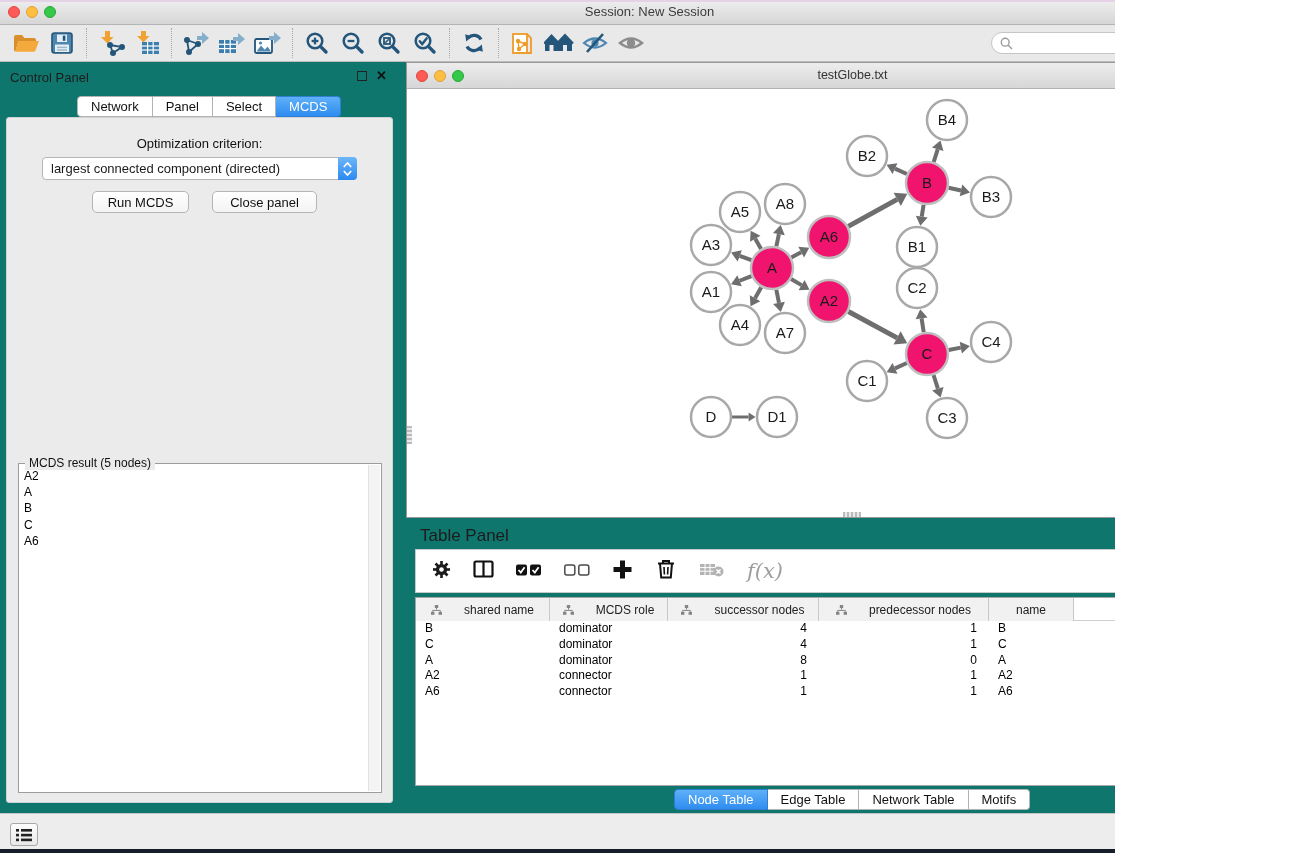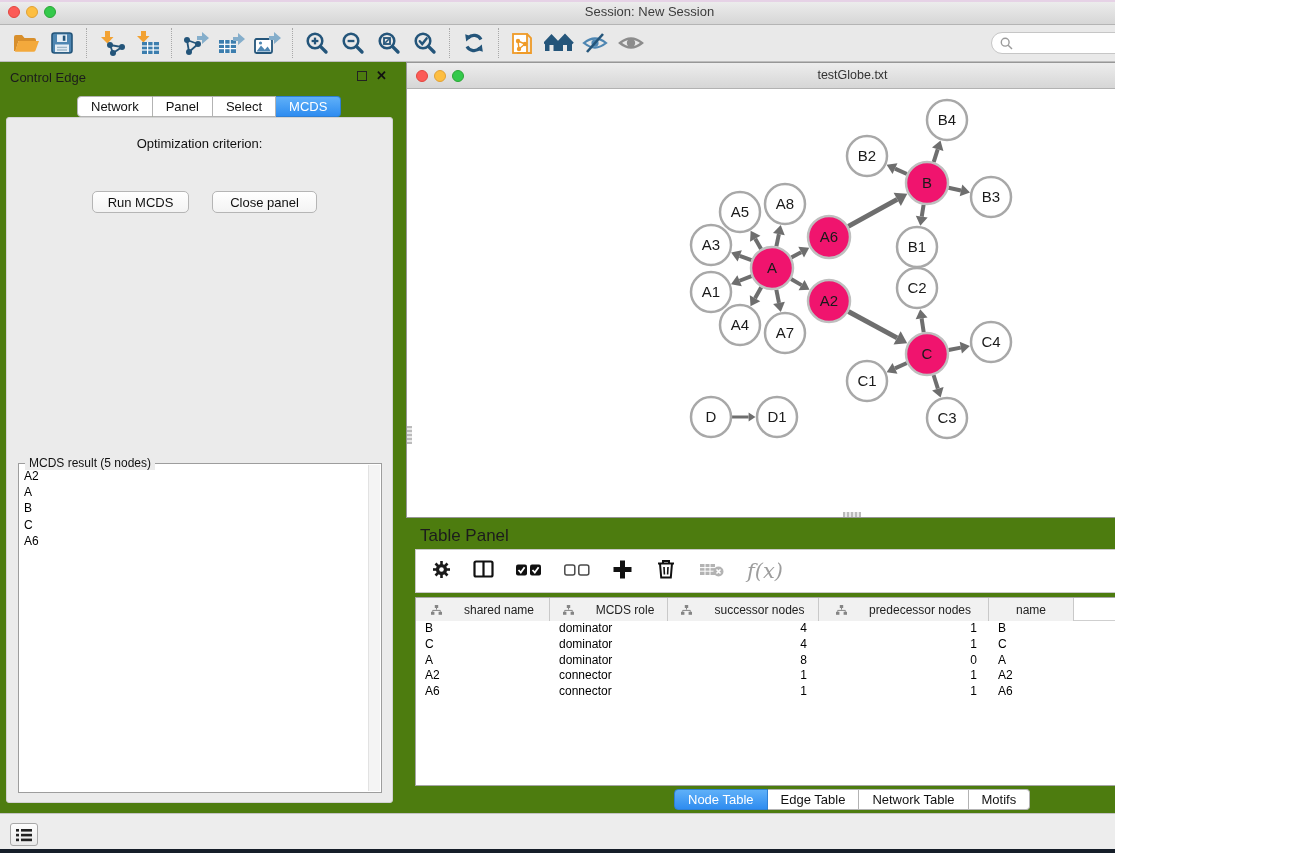--- a/index.html
+++ b/index.html
@@ -1,18 +1,18 @@
 <!DOCTYPE html>
 <html><head>
 <meta charset="utf-8">
 <style>
   html,body{margin:0;padding:0;}
   *{box-sizing:border-box;}
   body{font-family:"Liberation Sans",sans-serif;}
-  #screen{position:relative;width:1115px;height:853px;background:#4d7c0f;overflow:hidden;}
+  #screen{position:relative;width:1115px;height:853px;background:#0f766e;overflow:hidden;}
   .abs{position:absolute;}
 
   
   #titlebar{left:0;top:0;width:1299px;height:25px;
     background:linear-gradient(#eeeeee,#d6d6d6);border-bottom:1px solid #b4b4b4;}
   #titlebar .toprim{position:absolute;left:0;top:0;width:100%;height:2px;background:#e6d2e6;}
   .light{width:12px;height:12px;border-radius:50%;display:inline-block;}
   .light.red{background:#fc5b57;border:1px solid #e2463f;}
   .light.yellow{background:#fdbe41;border:1px solid #e0a135;}
   .light.green{background:#34c94b;border:1px solid #2ba636;}
@@ -274,32 +274,43 @@
     <div id="searchwrap">
       <svg width="13" height="13" viewBox="0 0 13 13">
         <circle cx="5.2" cy="5.2" r="3.9" stroke="#9a9a9a" stroke-width="1.4" fill="none"></circle>
         <line x1="8.2" y1="8.2" x2="12" y2="12" stroke="#9a9a9a" stroke-width="1.4"></line>
       </svg>
       <input type="text" placeholder="" style="">
     </div>
   </div>
 
   <div class="abs" id="cp-header">
-    <span id="cp-title">Control Edge</span>
+    <span id="cp-title">Control Panel</span>
     <span id="cp-float" class="float-ico"></span>
     <span id="cp-close" class="close-ico">✕</span>
   </div>
   <div class="abs" id="cp-tabs">
     <div class="seg">Network</div>
     <div class="seg">Panel</div>
     <div class="seg">Select</div>
     <div class="seg active">MCDS</div>
   </div>
   <div class="abs" id="cp-body"></div>
   <div class="abs" id="opt-label">Optimization criterion:</div>
+  <div class="abs" id="criterion">
+    <span class="val">largest connected component (directed)</span>
+    <span class="stepper">
+      <svg width="9" height="6" viewBox="0 0 9 6">
+          <path d="M0.8 5 L4.5 1 L8.2 5" stroke="#fff" stroke-width="1.7" fill="none"></path>
+        </svg>
+      <svg width="9" height="6" viewBox="0 0 9 6">
+          <path d="M0.8 1 L4.5 5 L8.2 1" stroke="#fff" stroke-width="1.7" fill="none"></path>
+        </svg>
+    </span>
+  </div>
   <div class="abs macbtn" id="btn-run">Run MCDS</div>
   <div class="abs macbtn" id="btn-closepanel">Close panel</div>
   <div class="abs" id="mcds-box">
     <span id="mcds-legend">MCDS result (5 nodes)</span>
     <div id="mcds-list">
       <div class="li">A2</div>
       <div class="li">A</div>
       <div class="li">B</div>
       <div class="li">C</div>
       <div class="li">A6</div>

